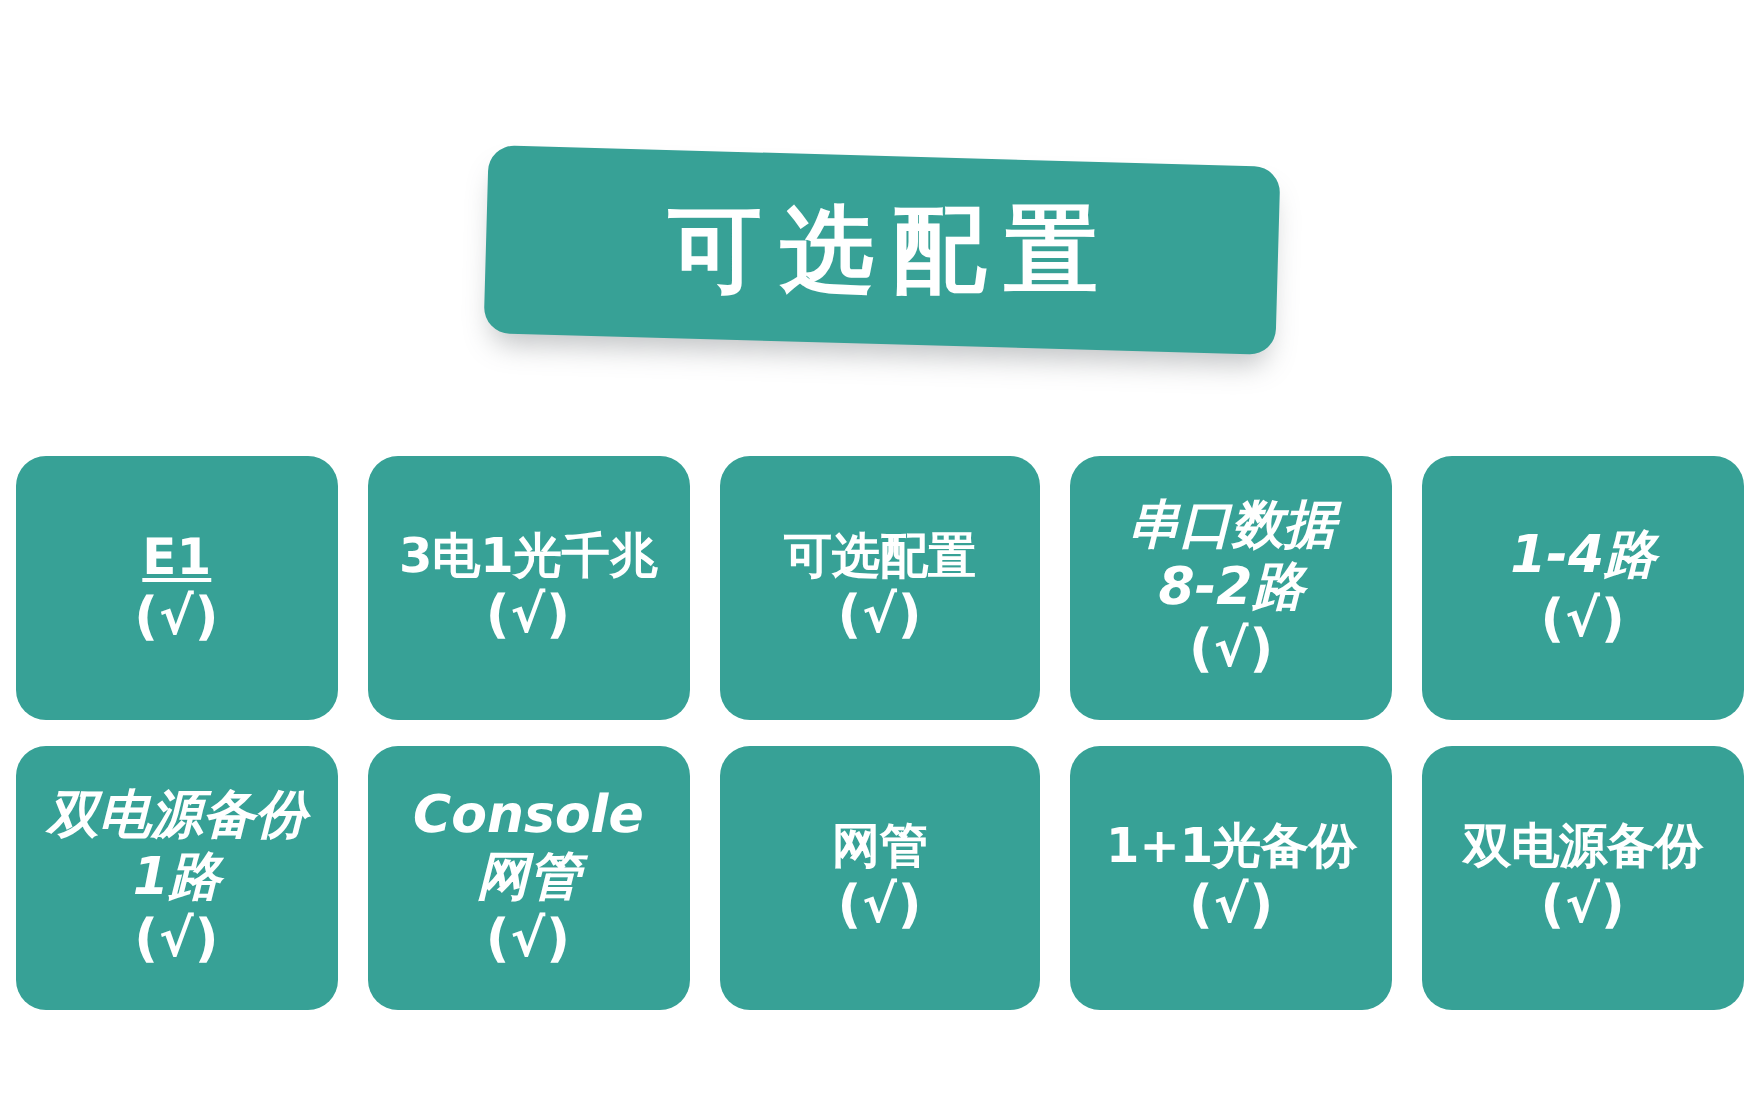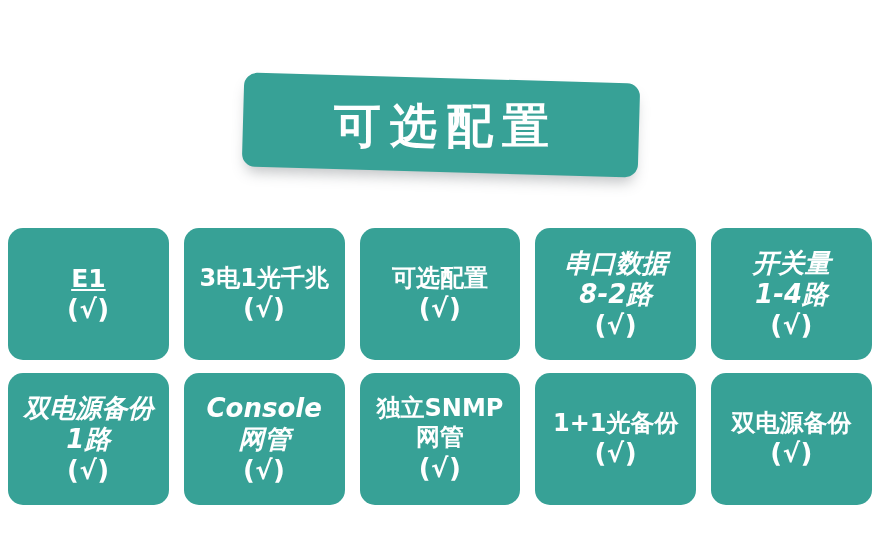--- a/index.html
+++ b/index.html
@@ -110,38 +110,36 @@
       <div class="card">
         <div class="card-line fs-md">可选配置</div>
         <div class="card-line check">(√)</div>
       </div>
       <div class="card">
         <div class="card-line fs-lg">串口数据</div>
         <div class="card-line fs-lg">8-2路</div>
         <div class="card-line check">(√)</div>
       </div>
       <div class="card">
-        <div class="card-line fs-lg">开关量</div>
         <div class="card-line fs-lg">1-4路</div>
         <div class="card-line check">(√)</div>
       </div>
     </div>
     <div class="card-row">
       <div class="card">
         <div class="card-line fs-lg">双电源备份</div>
         <div class="card-line fs-lg">1路</div>
         <div class="card-line check">(√)</div>
       </div>
       <div class="card">
         <div class="card-line fs-lg">Console</div>
         <div class="card-line fs-lg">网管</div>
         <div class="card-line check">(√)</div>
       </div>
       <div class="card">
-        <div class="card-line fs-md">独立SNMP</div>
         <div class="card-line fs-md">网管</div>
         <div class="card-line check">(√)</div>
       </div>
       <div class="card">
         <div class="card-line fs-md">1+1光备份</div>
         <div class="card-line check">(√)</div>
       </div>
       <div class="card">
         <div class="card-line fs-md">双电源备份</div>
         <div class="card-line check">(√)</div>

